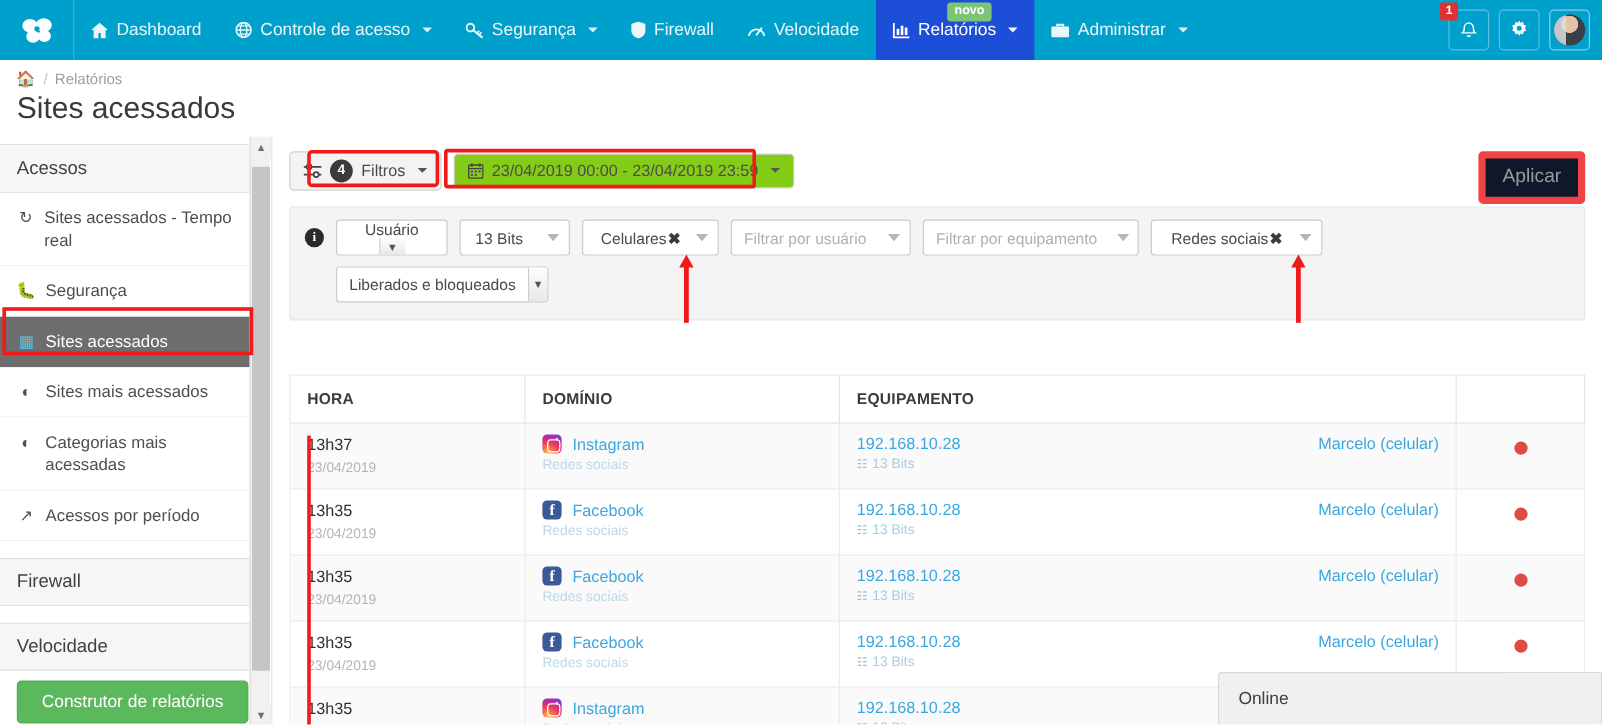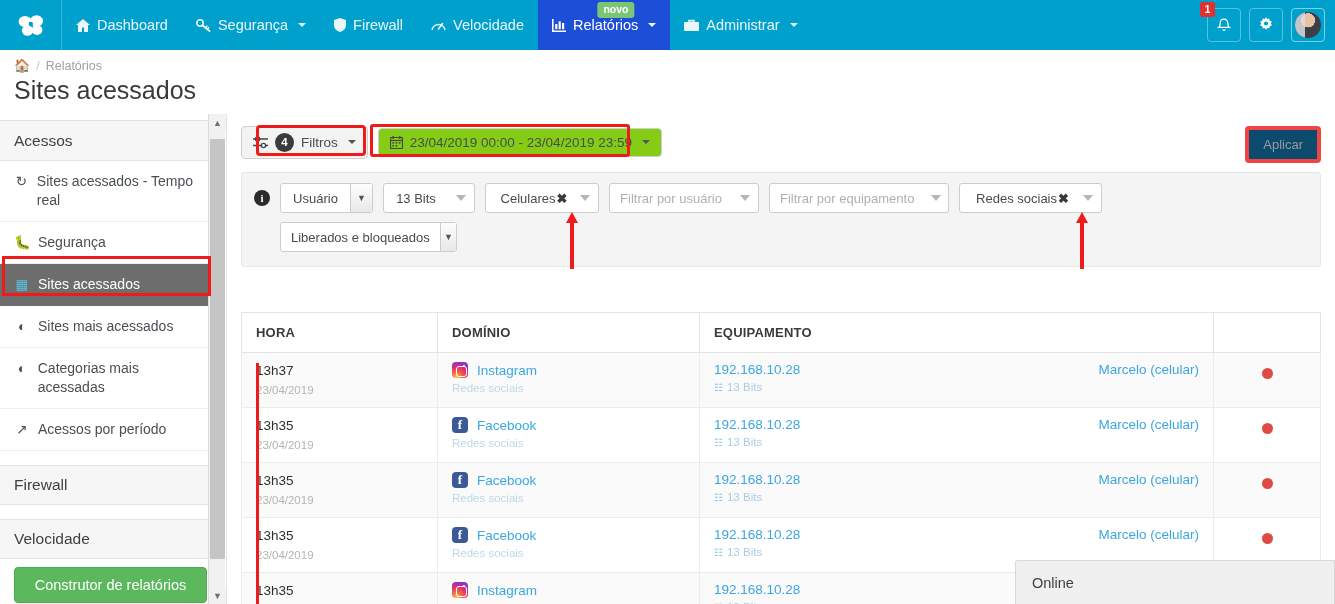--- a/index.html
+++ b/index.html
@@ -116,22 +116,22 @@
     padding:6px 11px; font-size:13.5px; color:#4c4c4c; cursor:pointer; white-space:nowrap;
   }
   .btn.white { background:#84cc16; }
   .btn .caret { width:0;height:0;border-left:4px solid transparent;border-right:4px solid transparent;border-top:4px solid #555; margin-left:3px;}
   .pill-count {
     background:#3b3b3b; color:#fff; border-radius:50%; width:19px;height:19px;
     display:inline-flex;align-items:center;justify-content:center; font-size:11.5px; font-weight:bold;
   }
   .btn-apply {
     position:absolute; right:14px; top:12px;
-    border:4px solid #ef4444; background:#0c4a6e; color:#9b9b9b;
-    border-radius:4px; padding:7px 14px; font-size:13px; cursor:pointer;
+    border:6px solid #ef4444; background:#0f172a; color:#9b9b9b;
+    border-radius:4px; padding:7px 14px; font-size:16px; cursor:pointer;
   }
 
   .filter-panel {
     margin: 2px 14px 0 14px; background:#f4f4f4; border:1px solid #e6e6e6; border-radius:3px;
     padding:10px 12px 14px 12px; position:relative; min-height:84px;
   }
   .filter-row { display:flex; align-items:center; gap:10px; flex-wrap:wrap; }
   .filter-row + .filter-row { margin-top:9px; }
   .info-icon {
     width:16px;height:16px;border-radius:50%; background:#2b2b2b; color:#fff;
@@ -223,20 +223,29 @@
 
     <div class="nav-items">
 
       <div class="nav-item">
         <svg width="14" height="13" viewBox="0 0 14 13">
             <path fill="currentColor" d="M7 0 0 6h2v7h4V8.5h2V13h4V6h2z"></path>
           </svg>
         <span>Dashboard</span>
       </div>
 
+      <div class="nav-item">
+        <svg width="14" height="14" viewBox="0 0 14 14">
+            <circle cx="7" cy="7" r="6.2" fill="none" stroke="currentColor" stroke-width="1.4"></circle>
+            <ellipse cx="7" cy="7" rx="2.7" ry="6.2" fill="none" stroke="currentColor" stroke-width="1.1"></ellipse>
+            <path d="M1 7h12M2.2 3.6h9.6M2.2 10.4h9.6" stroke="currentColor" stroke-width="1.1" fill="none"></path>
+          </svg>
+        <span>Controle de acesso</span>
+        <i class="caret"></i>
+      </div>
 
       <div class="nav-item">
         <svg width="15" height="14" viewBox="0 0 15 14">
             <circle cx="4" cy="5" r="3.2" fill="none" stroke="currentColor" stroke-width="1.6"></circle>
             <path d="M6.4 7.2 13.5 13" stroke="currentColor" stroke-width="1.8" fill="none" stroke-linecap="round"></path>
             <path d="M9.6 9.6l1.4-1.6M11.4 11l1.4-1.6" stroke="currentColor" stroke-width="1.4" fill="none" stroke-linecap="round"></path>
           </svg>
         <span>Segurança</span>
         <i class="caret"></i>
       </div>
@@ -400,21 +409,21 @@
         <i class="caret"></i>
       </div>
 
       <div class="btn-apply">Aplicar</div>
     </div>
 
     <div class="filter-panel">
       <div class="filter-row">
         <span class="info-icon">i</span>
 
-        <div class="sel" style="width:93px;">
+        <div class="sel" style="width:93px;flex-direction:column;">
           <span class="lbl" style="flex:1;text-align:center;">Usuário</span>
           <span class="native-arrow">▼</span>
         </div>
 
         <div class="sel" style="width:92px;">
           <span class="lbl" style="flex:1;text-align:center;">13 Bits</span>
           <span class="dd-arrow">
               <i class="dd-tri"></i>
             </span>
         </div>

